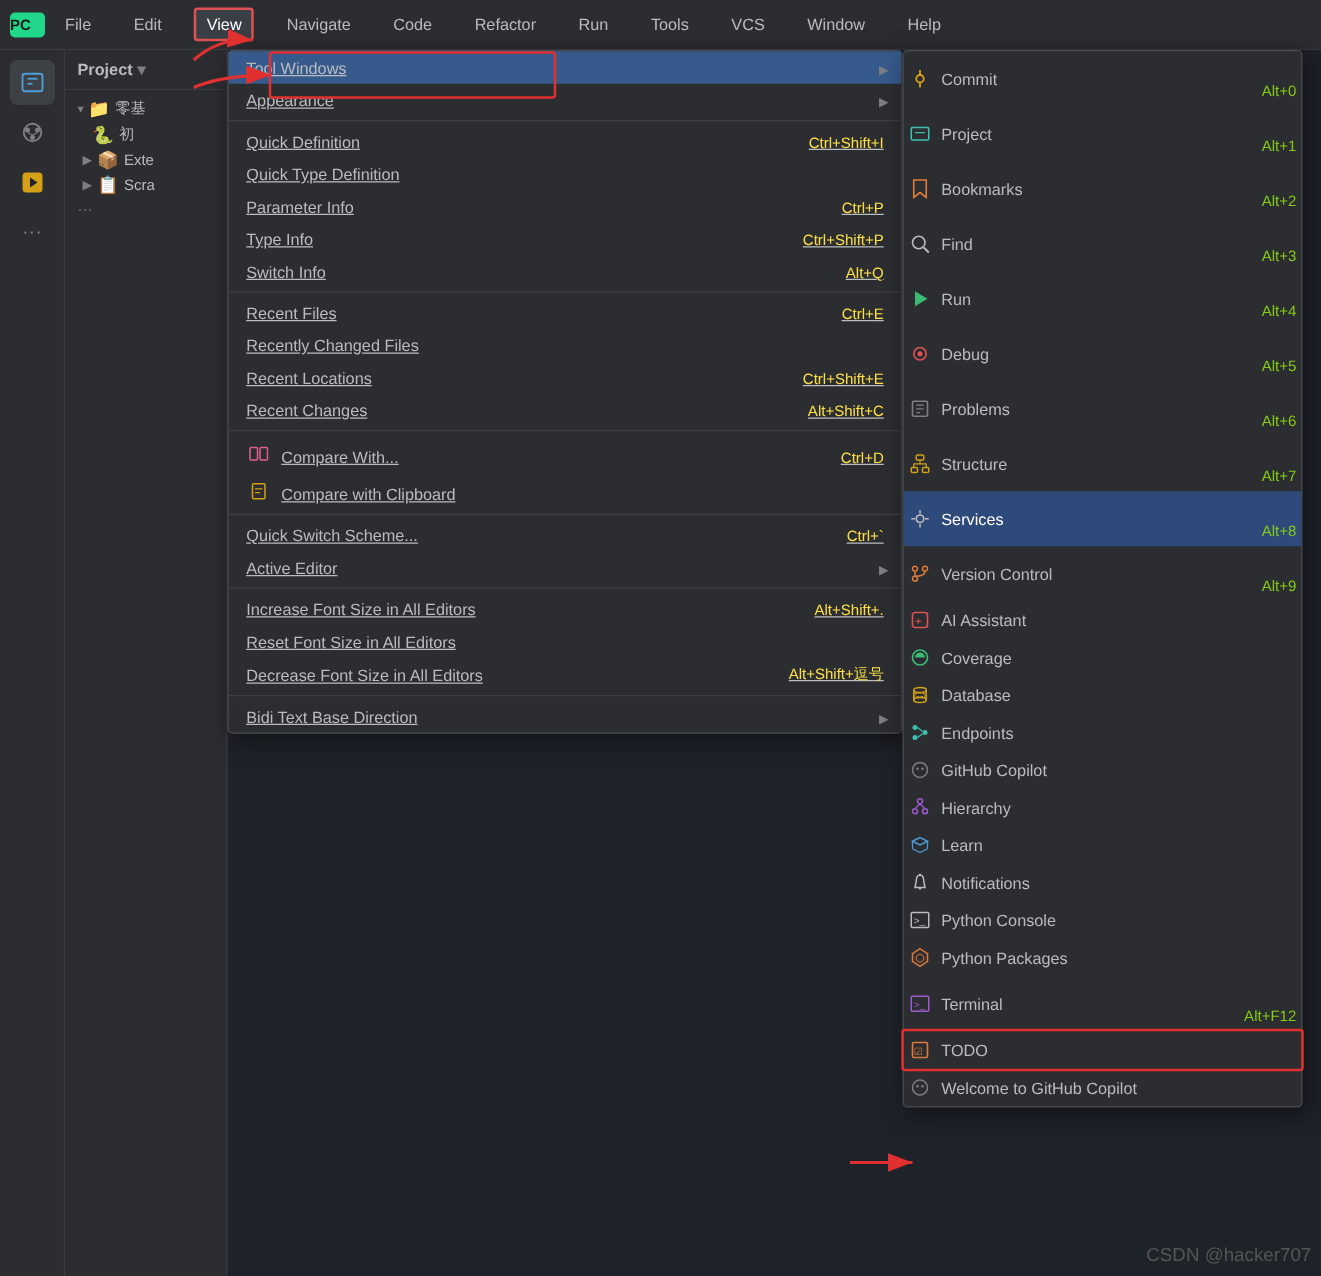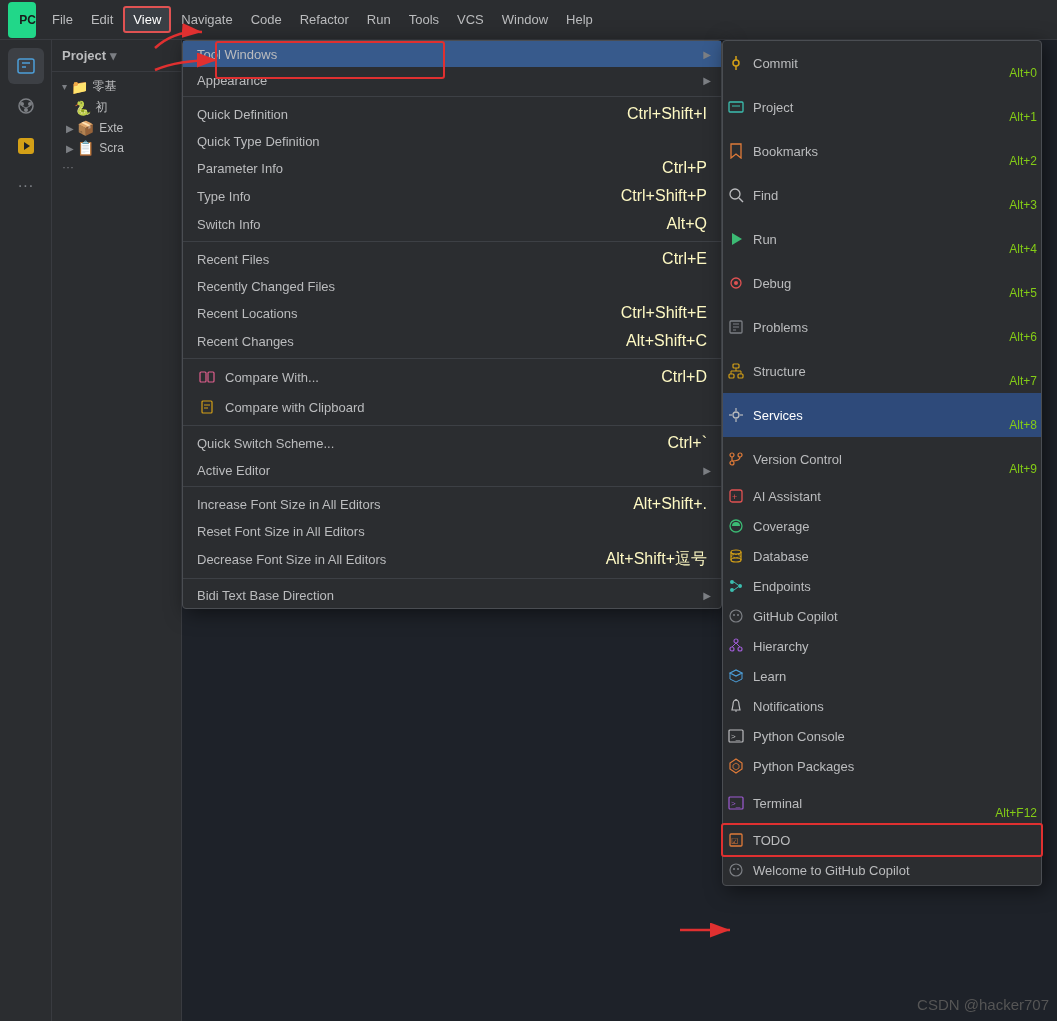--- a/index.html
+++ b/index.html
@@ -20,38 +20,38 @@
       height: 40px;
       display: flex;
       align-items: center;
       padding: 0 8px;
       border-bottom: 1px solid #393b40;
       position: relative;
       z-index: 10;
     }
     .app-icon {
       width: 28px;
-      height: 36px;
+      height: 20px;
       background: #21d789;
       border-radius: 4px;
       display: flex;
       align-items: center;
-      justify-content: flex-end;
+      justify-content: flex-start;
       margin-right: 8px;
       flex-shrink: 0;
     }
     .app-icon span {
       color: #1a1a1a;
       font-weight: bold;
       font-size: 12px;
     }
     .menu-bar {
       display: flex;
       align-items: center;
-      gap: 2px;
+      gap: 18px;
     }
     .menu-item {
       padding: 4px 8px;
       color: #bbbcbe;
       cursor: pointer;
       border-radius: 3px;
       position: relative;
     }
     .menu-item.view-active {
       border: 2px solid #e05252;
@@ -133,25 +133,26 @@
       width: 540px;
       background: #2b2d30;
       border: 1px solid #4a4d52;
       border-radius: 4px;
       z-index: 50;
       box-shadow: 4px 4px 20px rgba(0,0,0,0.5);
     }
 
     .dropdown-item {
       display: flex;
-      align-items: center;
+      align-items: flex-end;
       padding: 5px 14px;
       cursor: pointer;
       position: relative;
       min-height: 26px;
+      text-decoration: underline;
     }
     .dropdown-item.highlighted {
       background: #375a8c;
     }
     .dropdown-item.has-submenu::after {
       content: '▶';
       position: absolute;
       right: 10px;
       color: #7c7f84;
       font-size: 10px;
@@ -164,22 +165,22 @@
       justify-content: center;
       margin-right: 8px;
       font-size: 14px;
       flex-shrink: 0;
     }
     .dropdown-item .item-label {
       flex: 1;
       color: #bbbcbe;
     }
     .dropdown-item .item-shortcut {
-      color: #fef9c3;
-      font-size: 16px;
+      color: #fde047;
+      font-size: 12px;
       margin-left: 20px;
     }
     .dropdown-divider {
       height: 1px;
       background: #3d4045;
       margin: 3px 0;
     }
 
     
     .submenu-toolwindows {

